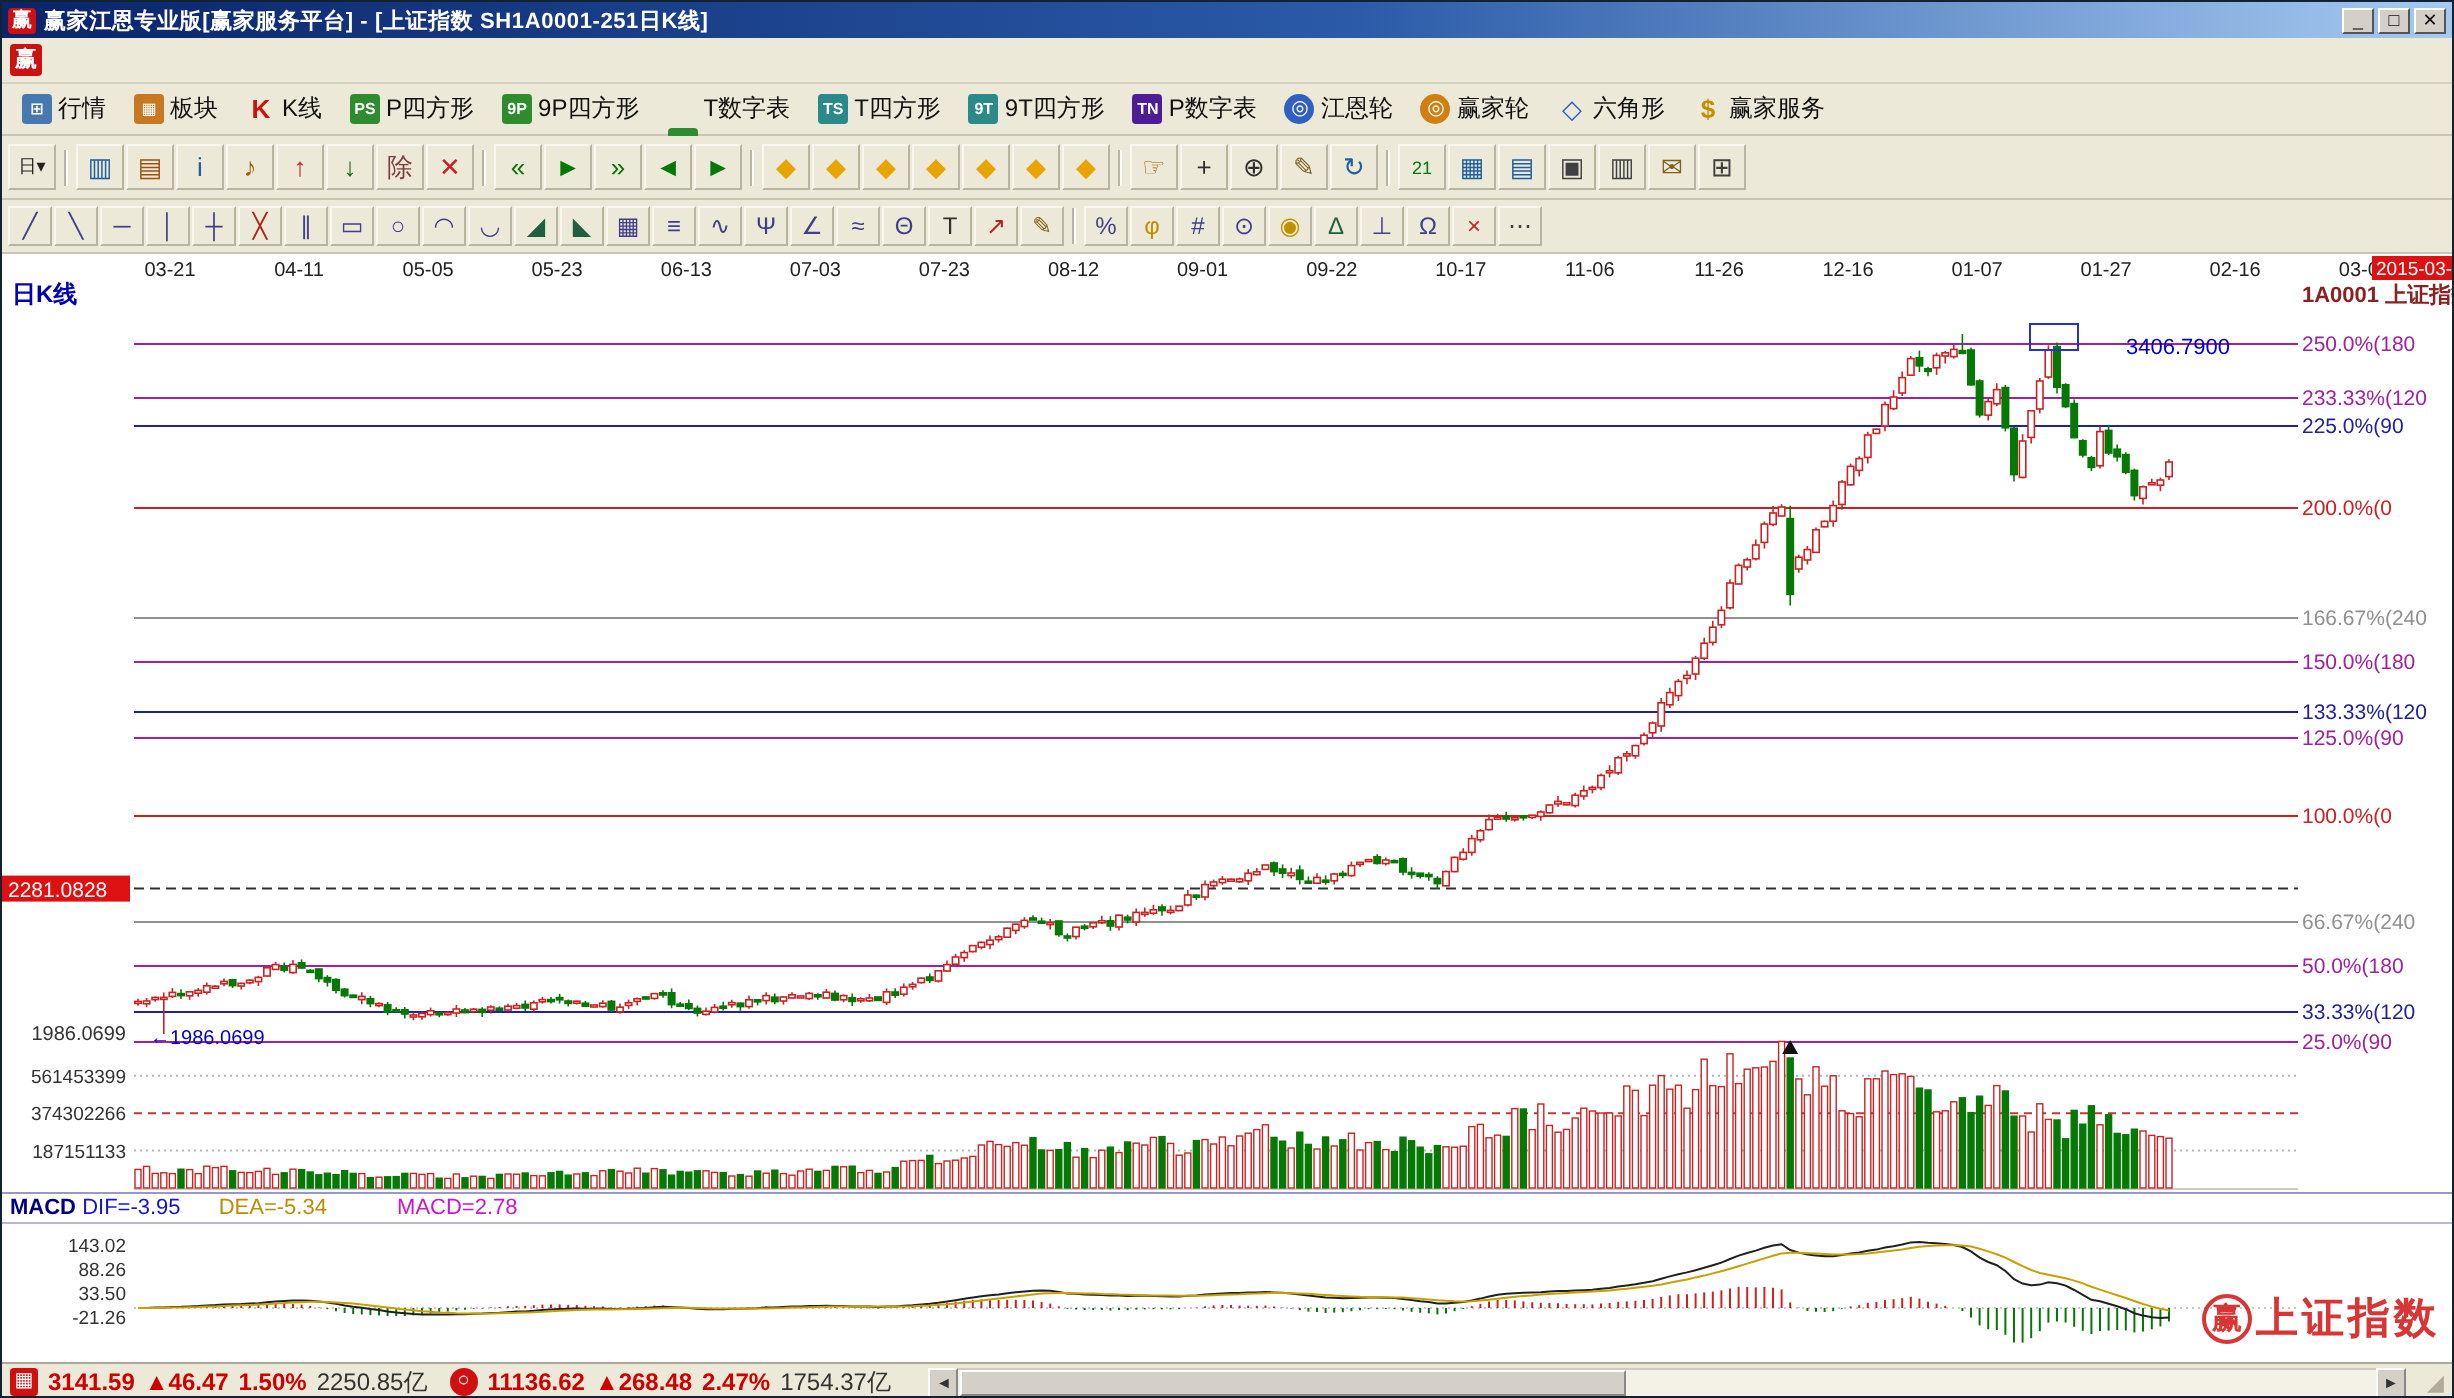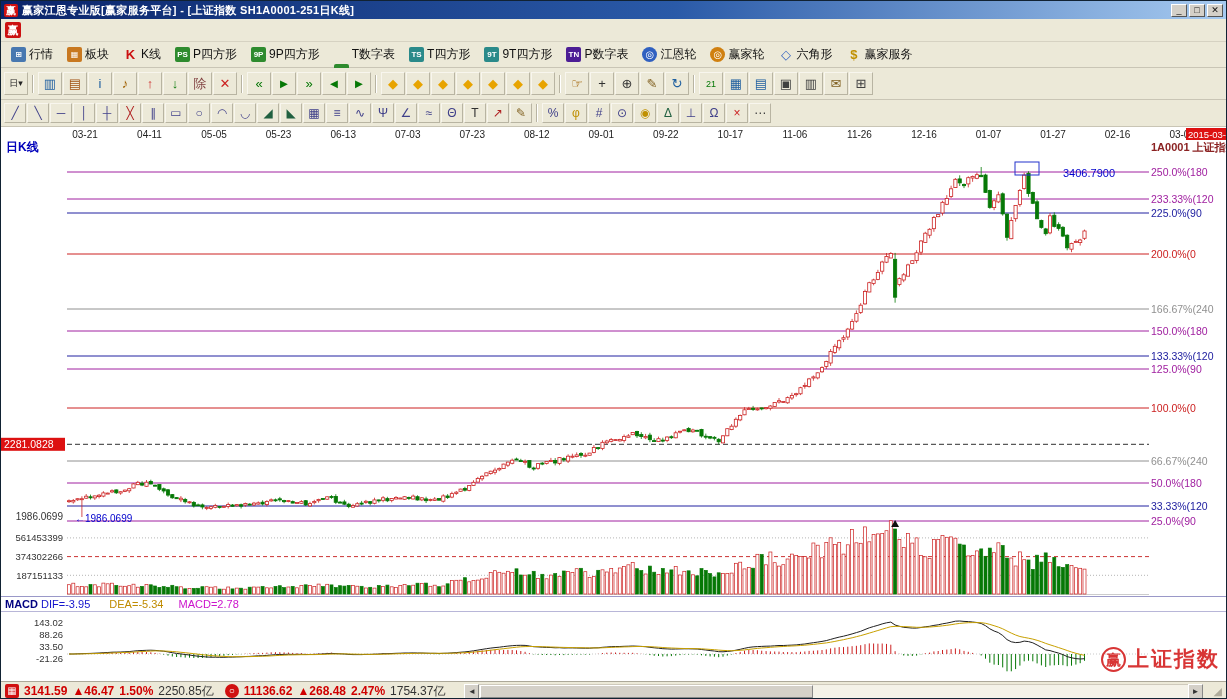--- a/index.html
+++ b/index.html
@@ -27,21 +27,21 @@
   .tb2-btn{width:24px;height:23px;display:flex;align-items:center;justify-content:center;font-size:13px;background:#ece9d8;border:1px solid;border-color:#f8f6ee #b8b4a2 #b8b4a2 #f8f6ee}
   .tb3-btn{width:22px;height:20px;display:flex;align-items:center;justify-content:center;font-size:12px;background:#ece9d8;border:1px solid;border-color:#f8f6ee #b8b4a2 #b8b4a2 #f8f6ee}
   .tb-sep{width:2px;height:18px;border-left:1px solid #b8b4a2;border-right:1px solid #fff;margin:0 3px}
   
   .chart-area{position:absolute;top:126px;left:0;width:1227px;height:554px;background:#fff;overflow:hidden}
   #chart-svg{position:absolute;top:0;left:0}
   #chart-svg text{font-family:"Liberation Sans","DejaVu Sans",sans-serif}
   .macd-header{position:absolute;top:470px;left:0;width:100%;height:14px;background:#fff;font-size:11px;line-height:14px;padding-left:4px;z-index:3}
   .mh-macd{color:#000080;font-weight:bold;margin-right:0}
   .mh-dif{color:#1414cc;margin-right:16px}
-  .mh-dea{color:#bf8b00;margin-right:12px}
+  .mh-dea{color:#bf8b00;margin-right:32px}
   .mh-m{color:#cc14cc}
   .watermark{position:absolute;top:518px;right:8px;z-index:4;color:#d42020;font-family:"Liberation Serif","DejaVu Serif",serif;font-weight:bold;font-size:21px;letter-spacing:2px;opacity:.9;display:flex;align-items:center;gap:2px}
   .watermark .seal{display:inline-block;width:25px;height:25px;border:2px solid #d42020;border-radius:50%;font-size:15px;line-height:22px;text-align:center;letter-spacing:0}
   
   .statusbar{position:absolute;top:680px;left:0;width:100%;height:19px;background:#ece9d8;border-top:1px solid #aca899;display:flex;align-items:center;padding:0 4px;font-size:12px;gap:5px}
   .sb-icon{width:14px;height:14px;color:#fff;font-size:10px;line-height:14px;text-align:center;background:#d01010}
   .sb-icon.sq{border-radius:2px}
   .sb-icon.round{border-radius:50%}
   .sb-num{color:#d00000;font-weight:bold}
   .sb-amt{color:#333;margin-right:6px}

